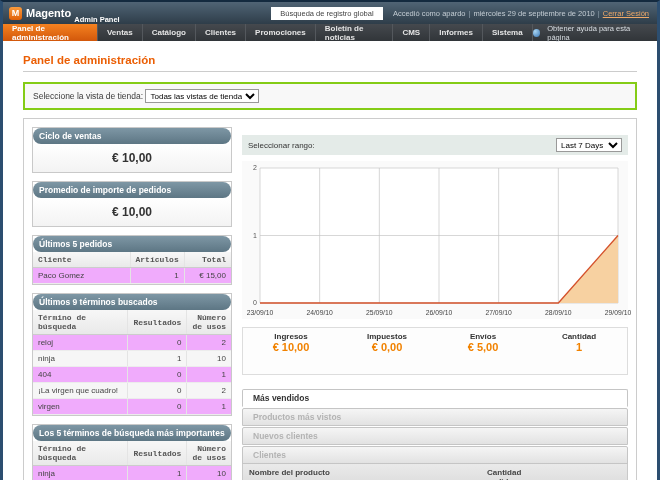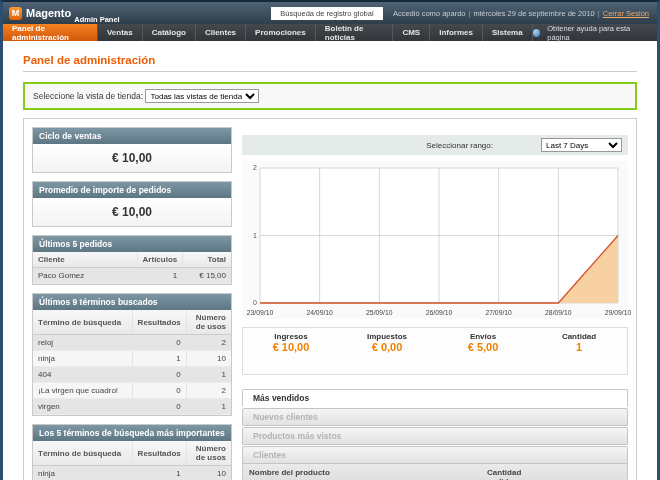--- a/index.html
+++ b/index.html
@@ -41,40 +41,40 @@
   select { font-size:8px; height:14px; border:1px solid #999; background:#fff;
     font-family:"Liberation Sans",sans-serif; }
 
   .dashboard { margin-top:8px; border:1px solid #ccc; background:#fff;
     padding:8px; display:flex; gap:10px; min-height:348px; }
   .col-left { width:200px; flex:none; }
   .col-right { flex:1; min-width:0; }
 
   .infobox, .tablebox { border:1px solid #c9c9c9; margin-bottom:8px; background:#fff; }
   .box-head { background:linear-gradient(#7e97a5,#5d7684); color:#fff;
-    font-size:8.5px; font-weight:bold; padding:3px 6px; }
+    font-size:8.5px; font-weight:bold; padding:3px 6px;border-radius:8px; }
   .box-value { text-align:center; font-size:12px; font-weight:bold; color:#333;
     padding:7px 4px; background:linear-gradient(#ffffff,#f3f3f3); }
 
   table { width:100%; border-collapse:collapse; font-size:8px; color:#444; }
   th { background:linear-gradient(#f7f7f7,#e9e9e9); border-bottom:1px solid #ccc;
-    font-weight:bold; text-align:left; padding:3px 5px; color:#555; }
-  td { padding:3px 5px; border-bottom:1px solid #ececec; background:#e5e5e5; }
+    font-weight:bold; text-align:left; padding:3px 5px; color:#555;font-family:Liberation Mono, monospace; }
+  td { padding:3px 5px; border-bottom:1px solid #ececec; background:#f0abfc; }
   td+td, th+th { border-left:1px solid #e4e4e4; text-align:right; }
   tbody tr:nth-child(even) td { background:#f6f6f6; }
 
   .tabs { display:flex; gap:2px; border-bottom:1px solid #c5c5c5; }
   .tab { font-size:8.5px; font-weight:bold; padding:3px 10px; margin-bottom:-1px;
     border:1px solid #c5c5c5; background:linear-gradient(#f5f5f5,#e2e2e2);
     color:#777; border-radius:2px 2px 0 0; cursor:pointer; }
   .tab.active { background:#fff; color:#333; border-bottom-color:#fff; }
   .tab.muted { color:#b3b3b3; }
 
   .range-bar { margin-top:8px; background:#e4ebe8; padding:3px 6px; display:flex;
-    justify-content:flex-end; align-items:center; gap:4px; font-size:8px; color:#333; }
+    justify-content:space-between; align-items:center; gap:4px; font-size:8px; color:#333; }
   #orders-chart { display:block; margin-top:6px; width:100%; height:158px;
     overflow:visible; background:#fafafa; font-family:"Liberation Sans",sans-serif; }
 
   .totals { margin-top:8px; border:1px solid #ddd; background:#fdfdfd; display:flex; padding:4px 0 21px; }
   .total-cell { flex:1; text-align:center; }
   .total-label { font-size:8px; font-weight:bold; color:#333; }
   .total-value { font-size:11px; font-weight:bold; color:#f18200; }
 
   .tabs.bottom { margin-top:14px;flex-direction:column; }
   .grid { border:1px solid #c9c9c9; border-top:none; }
@@ -224,21 +224,21 @@
                 </tbody>
               </table>
             </div>
         </section>
       </div>
 
       <div class="col-right">
 
         <div class="range-bar">
           <label>Seleccionar rango:</label>
-          <select style="width:81px;margin-left:44px;">
+          <select style="width:66px;margin-left:44px;">
             <option>Last 7 Days</option>
           </select>
         </div>
 
         <svg id="orders-chart" viewBox="0 0 382 158">
             <rect x="16" y="7" width="358" height="135" fill="#ffffff"></rect>
             <line x1="16" x2="374" y1="142" y2="142" stroke="#c6c6c6" stroke-width="0.7"></line>
             <text x="13" y="144.3" text-anchor="end" font-size="7" fill="#555">0</text>
             <line x1="16" x2="374" y1="74.5" y2="74.5" stroke="#c6c6c6" stroke-width="0.7"></line>
             <text x="13" y="76.8" text-anchor="end" font-size="7" fill="#555">1</text>
@@ -276,22 +276,22 @@
               <div class="total-value">€ 5,00</div>
             </div>
             <div class="total-cell">
               <div class="total-label">Cantidad</div>
               <div class="total-value">1</div>
             </div>
           </div>
 
         <div class="tabs bottom" id="bottom-tabs">
             <div class="tab active">Más vendidos</div>
+            <div class="tab muted">Productos más vistos</div>
             <div class="tab muted">Nuevos clientes</div>
-            <div class="tab muted">Productos más vistos</div>
             <div class="tab muted">Clientes</div>
           </div>
         <div class="grid">
           <div class="grid-head" id="grid-head">
               <div class="grid-col" style="width: 62%;">Nombre del producto</div>
               <div class="grid-col" style="width: 19%;">Cantidad pedida</div>
             </div>
           <div class="grid-empty">No se encontraron registros.</div>
         </div>
       </div>

